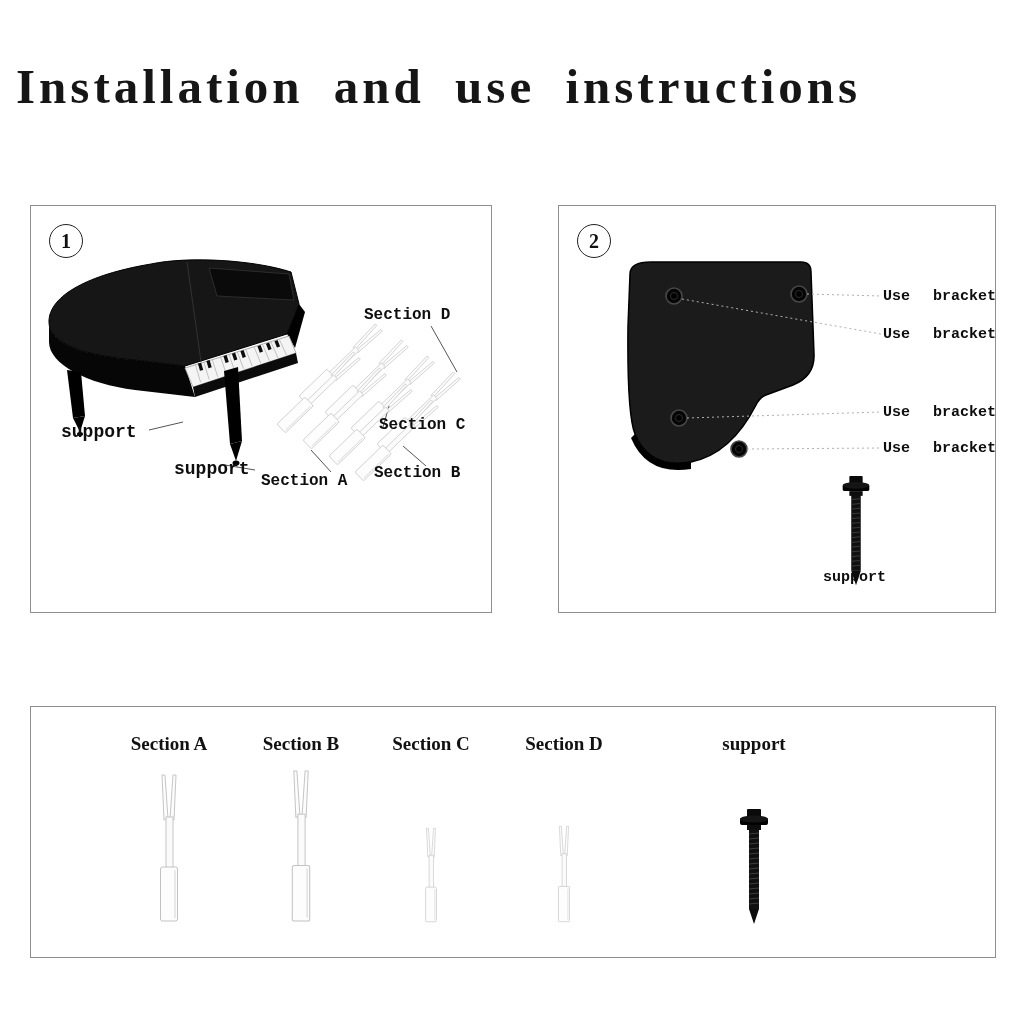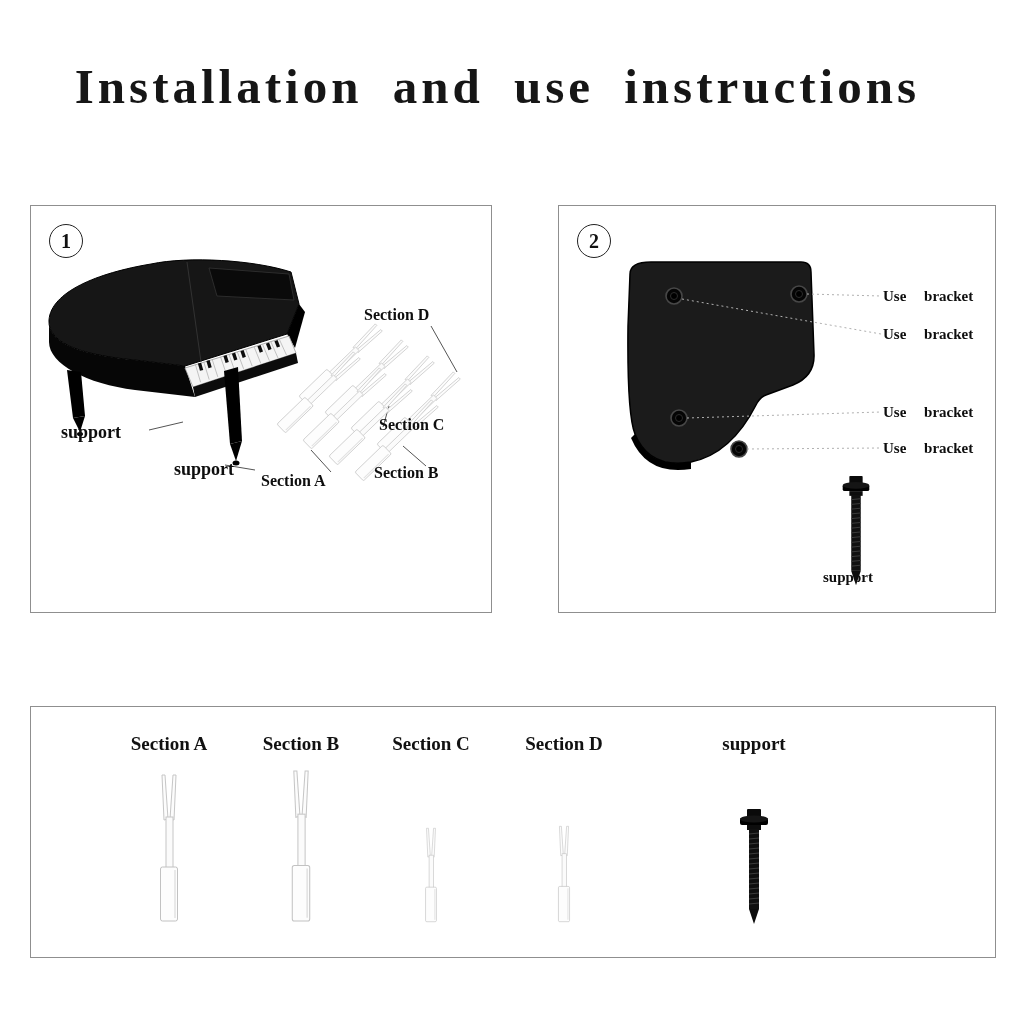--- a/index.html
+++ b/index.html
@@ -1,27 +1,27 @@
 <!DOCTYPE html>
 <html><head>
 <meta charset="utf-8">
 <style>
   html,body{margin:0;padding:0;background:#fff;}
   .canvas{position:relative;width:1024px;height:1024px;background:#ffffff;overflow:hidden;
           font-family:"Liberation Serif",serif;color:#111;}
-  .page-title{position:absolute;left:0;top:58px;width:920px;text-align:right;
+  .page-title{position:absolute;left:16px;top:58px;width:920px;text-align:left;
               font-size:49px;font-weight:bold;letter-spacing:4px;word-spacing:14px;color:#161616;}
   .panel{position:absolute;border:1px solid #8f8f8f;background:#fff;}
   #panel1{left:30px;top:205px;width:460px;height:406px;}
   #panel2{left:558px;top:205px;width:436px;height:406px;}
   #panel3{left:30px;top:706px;width:964px;height:250px;}
   .step-circle{position:absolute;left:18px;top:18px;width:32px;height:32px;border:1.6px solid #222;
                border-radius:50%;display:flex;align-items:center;justify-content:center;
                font-size:20px;font-weight:bold;}
-  .lbl{position:absolute;font-weight:bold;color:#0e0e0e;white-space:nowrap;}
+  .lbl{position:absolute;font-weight:bold;color:#0e0e0e;white-space:nowrap;font-family:Liberation Mono, monospace;}
   .fill-svg{position:absolute;left:0;top:0;}
   .bracket-lbl{font-size:15px;word-spacing:14px;}
   .part-header{position:absolute;font-size:19px;font-weight:bold;text-align:center;width:160px;top:26px;}
   .part-icon{position:absolute;}
 </style>
 </head>
 <body>
 
 <svg width="0" height="0" style="position:absolute" aria-hidden="true">
   <defs>

